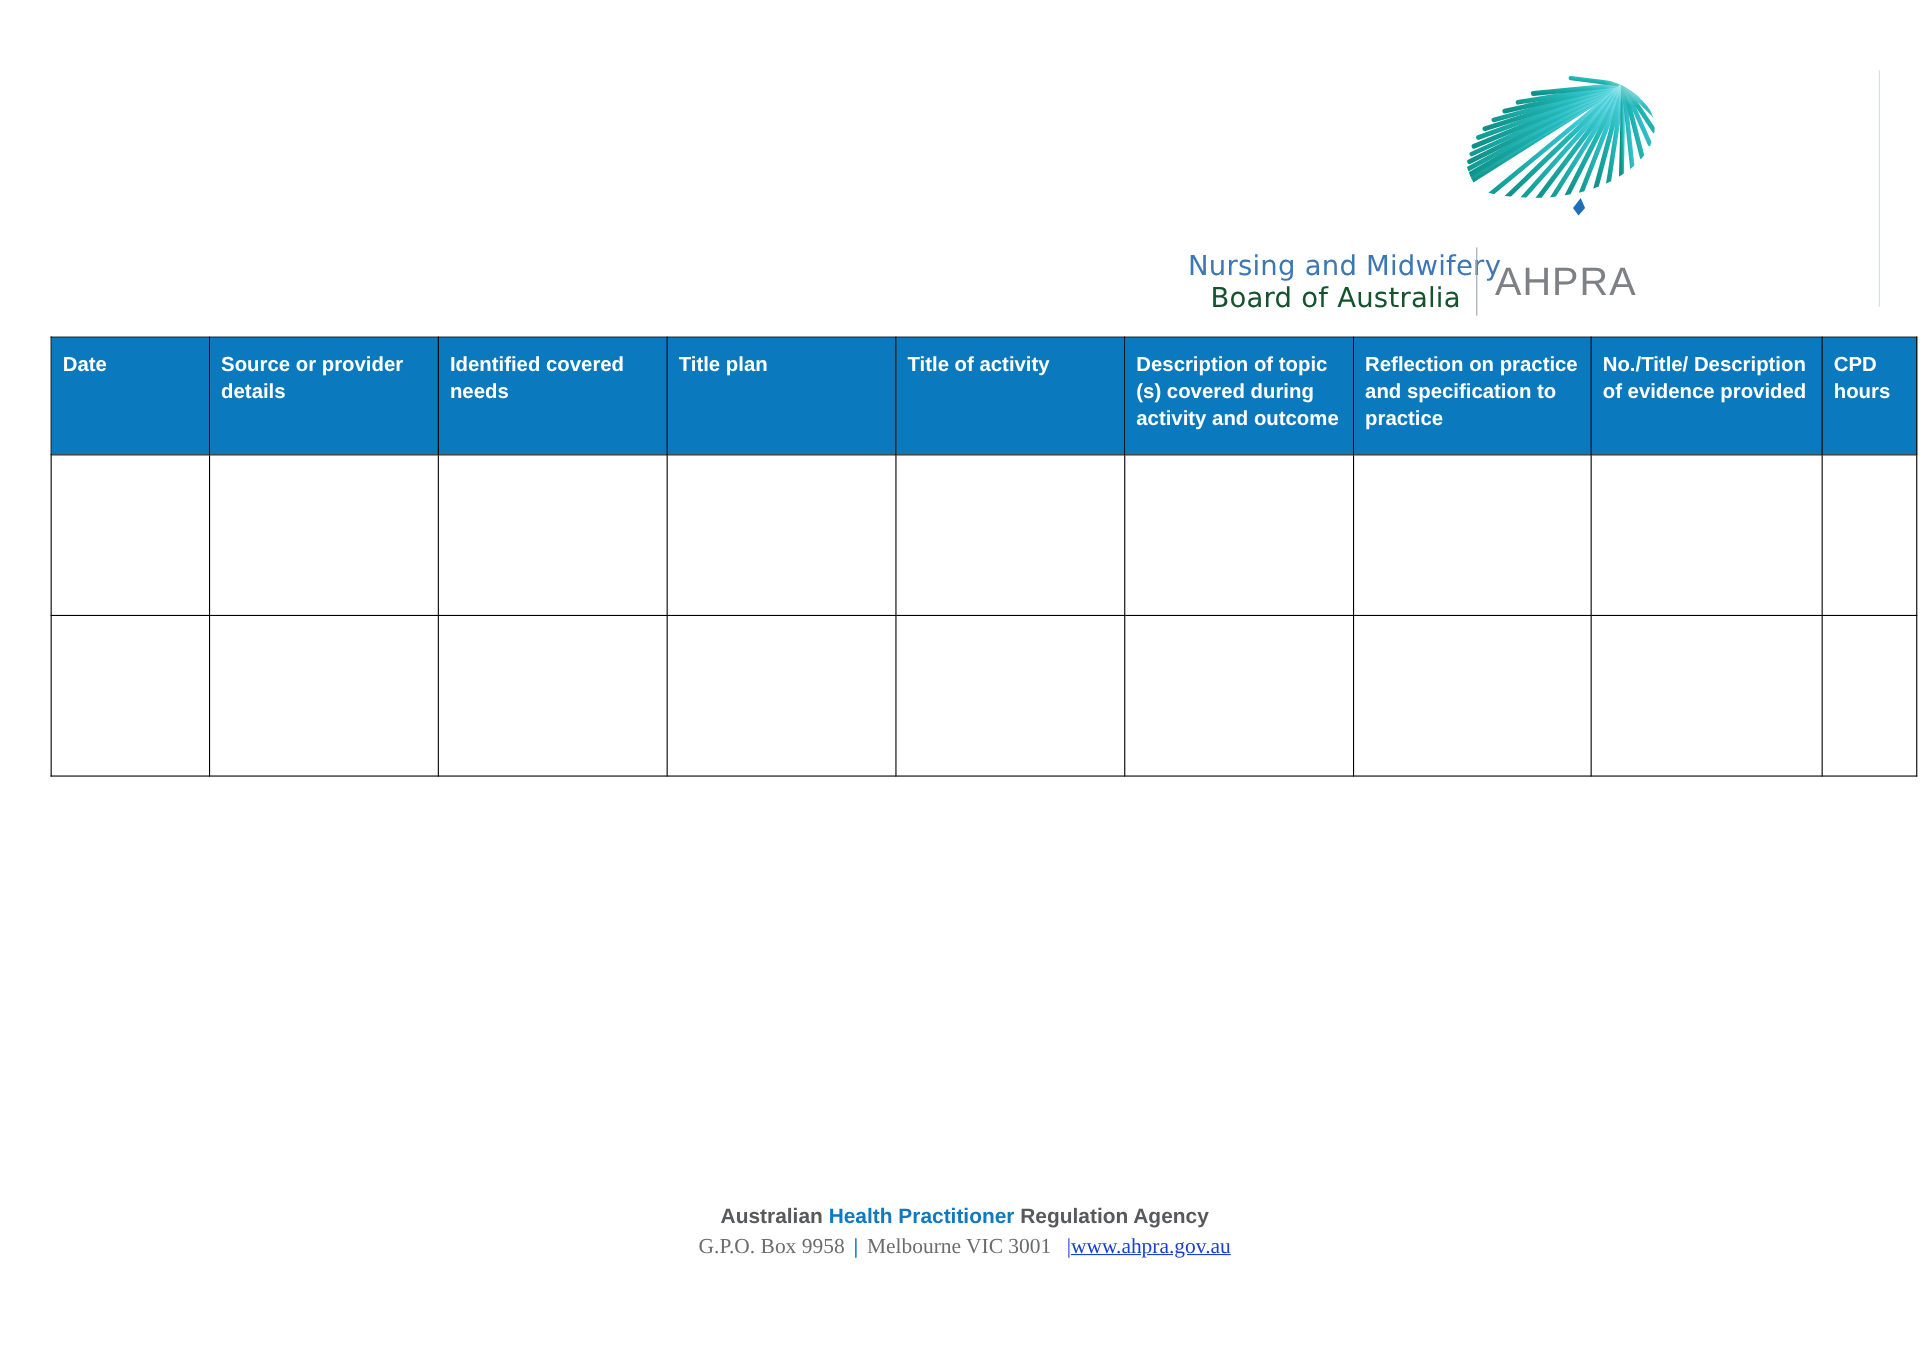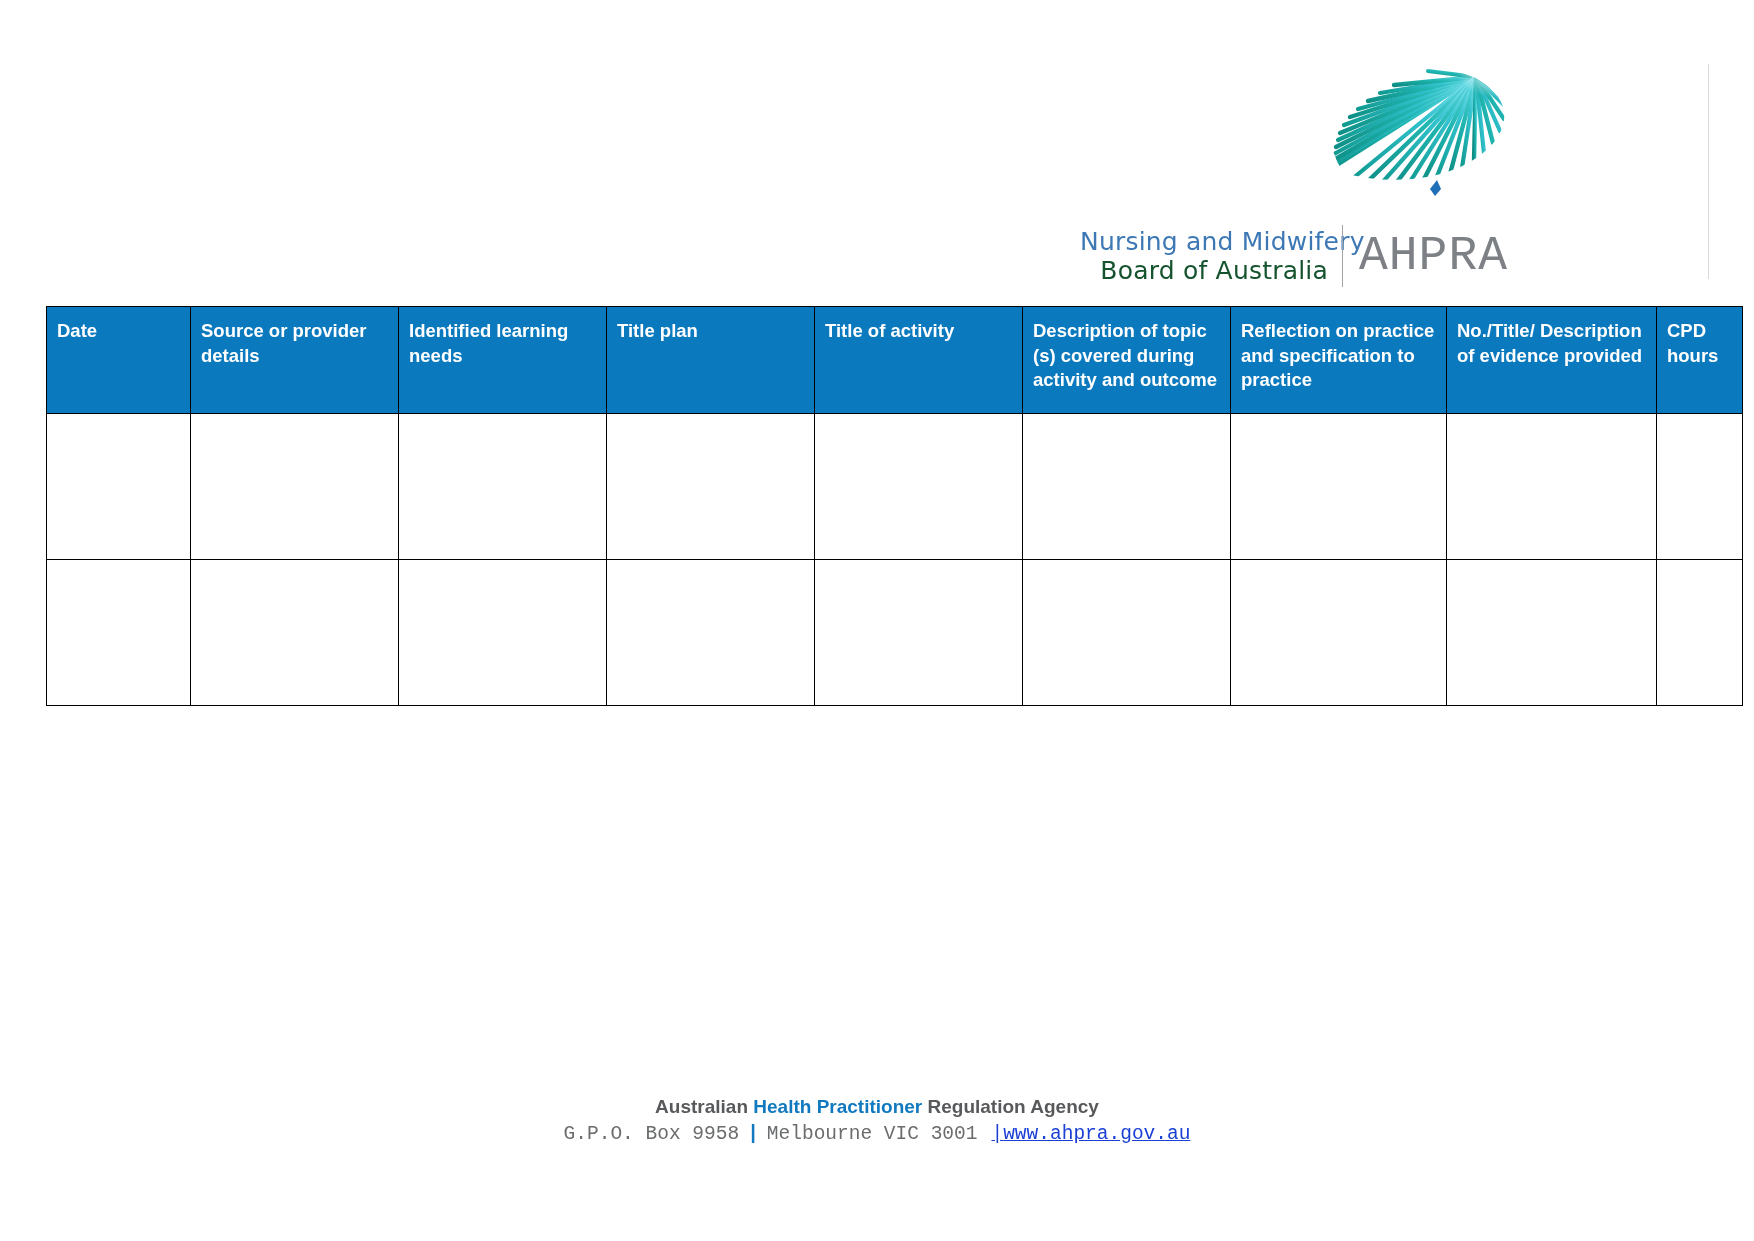--- a/index.html
+++ b/index.html
@@ -74,23 +74,23 @@
   .logo-divider {
     flex: 0 0 auto;
     width: 1px;
     height: 62px;
     background: #9fa4a8;
   }
   .logo-ahpra {
     flex: 0 0 auto;
     padding-left: 16px;
     color: #7d8185;
-    font-size: 48px;
+    font-size: 36px;
     line-height: 48px;
-    font-family: Liberation Mono, monospace;
+    font-family: Liberation Sans, sans-serif;
     font-weight: 300;
     letter-spacing: 1px;
     white-space: nowrap;
   }
 
   
   .header-rule {
     position: absolute;
     left: 1708px;
     top: 64px;
@@ -150,21 +150,21 @@
   }
   .footer .line-1 .hp {
     color: #1179bf;
     margin-top: 36px;
   }
   .footer .line-2 {
     margin-top: 2px;
     font-size: 19.5px;
     line-height: 26px;
     color: #6a6c6e;
-    font-family: Liberation Mono, monospace;
+    font-family: Liberation Serif, serif;
   }
   .footer .line-2 .sep {
     color: #1179bf;
     font-weight: bold;
     padding: 0 8px;
   }
   .footer .line-2 .url {
     color: #1a3fd4;
     text-decoration: underline;
     margin-left: 14px;
@@ -260,21 +260,21 @@
     </div>
   </div>
 
   <div class="header-rule"></div>
 
   <table class="cpd-table">
     <thead>
       <tr>
         <th style="width:144px">Date</th>
         <th style="width:208px">Source or provider details</th>
-        <th style="width:208px">Identified learning needs</th>
+        <th style="width:208px">Identified covered needs</th>
         <th style="width:208px">Title plan</th>
         <th style="width:208px">Title of activity</th>
         <th style="width:208px">Description of topic (s) covered during activity and outcome</th>
         <th style="width:216px">Reflection on practice and specification to practice</th>
         <th style="width:210px">No./Title/ Description of evidence provided</th>
         <th style="width:86px">CPD hours</th>
       </tr>
     </thead>
     <tbody>
       <tr class="row-1">

